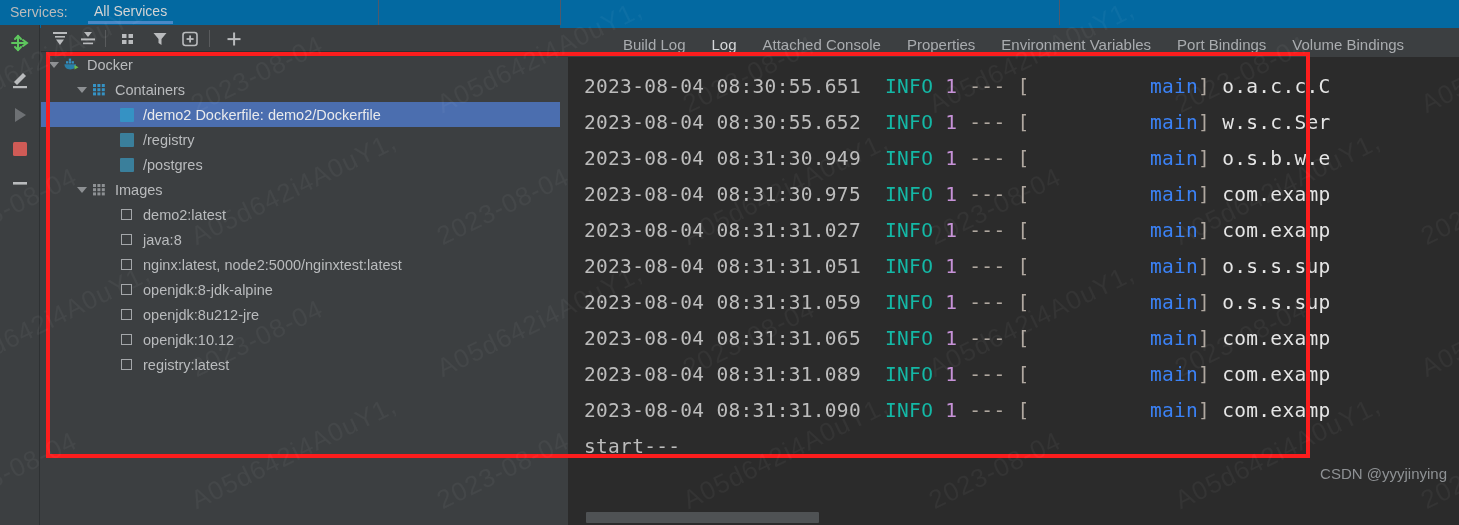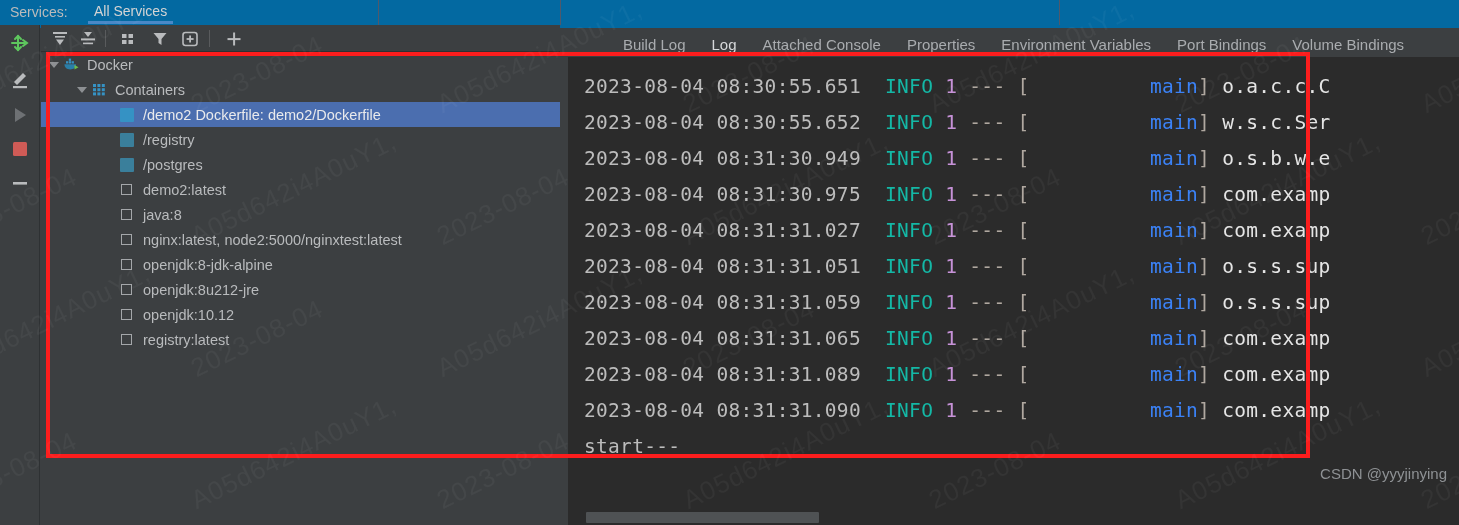--- a/index.html
+++ b/index.html
@@ -435,20 +435,37 @@
             <span class="sq-container dim"></span>
           </span>
           <span>/registry</span>
         </div>
         <div class="tree-row" style="padding-left: 62px;">
           <span class="twisty"></span>
           <span class="t-ico">
             <span class="sq-container dim"></span>
           </span>
           <span>/postgres</span>
+        </div>
+        <div class="tree-row" style="padding-left: 34px;">
+          <span class="twisty">
+            <i></i>
+          </span>
+          <span class="t-ico"><svg width="17" height="17" viewBox="0 0 17 17" aria-hidden="true">
+              <rect x="2" y="3" width="3" height="3" fill="#8e9194"></rect>
+              <rect x="6.4" y="3" width="3" height="3" fill="#8e9194"></rect>
+              <rect x="10.8" y="3" width="3" height="3" fill="#8e9194"></rect>
+              <rect x="2" y="7.2" width="3" height="3" fill="#8e9194"></rect>
+              <rect x="6.4" y="7.2" width="3" height="3" fill="#8e9194"></rect>
+              <rect x="10.8" y="7.2" width="3" height="3" fill="#8e9194"></rect>
+              <rect x="2" y="11.4" width="3" height="3" fill="#8e9194"></rect>
+              <rect x="6.4" y="11.4" width="3" height="3" fill="#8e9194"></rect>
+              <rect x="10.8" y="11.4" width="3" height="3" fill="#8e9194"></rect>
+            </svg></span>
+          <span>Images</span>
         </div>
         <div class="tree-row" style="padding-left: 62px;">
           <span class="twisty"></span>
           <span class="t-ico">
             <span class="sq-image"></span>
           </span>
           <span>demo2:latest</span>
         </div>
         <div class="tree-row" style="padding-left: 62px;">
           <span class="twisty"></span>

